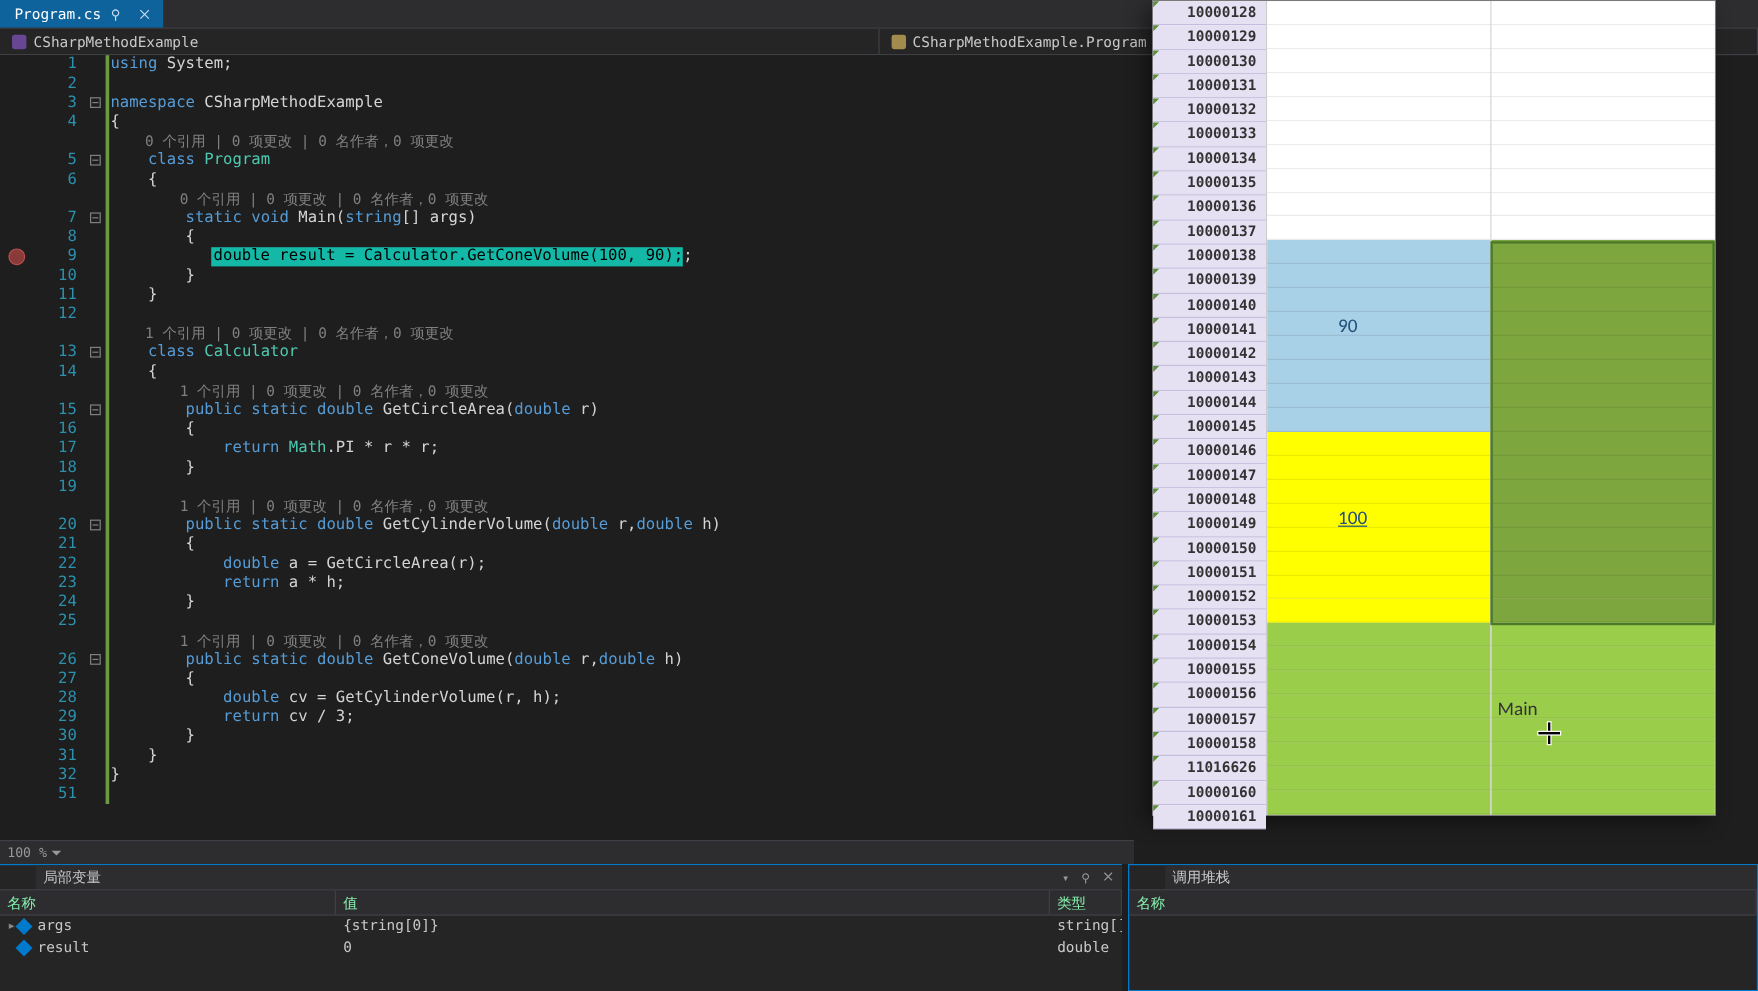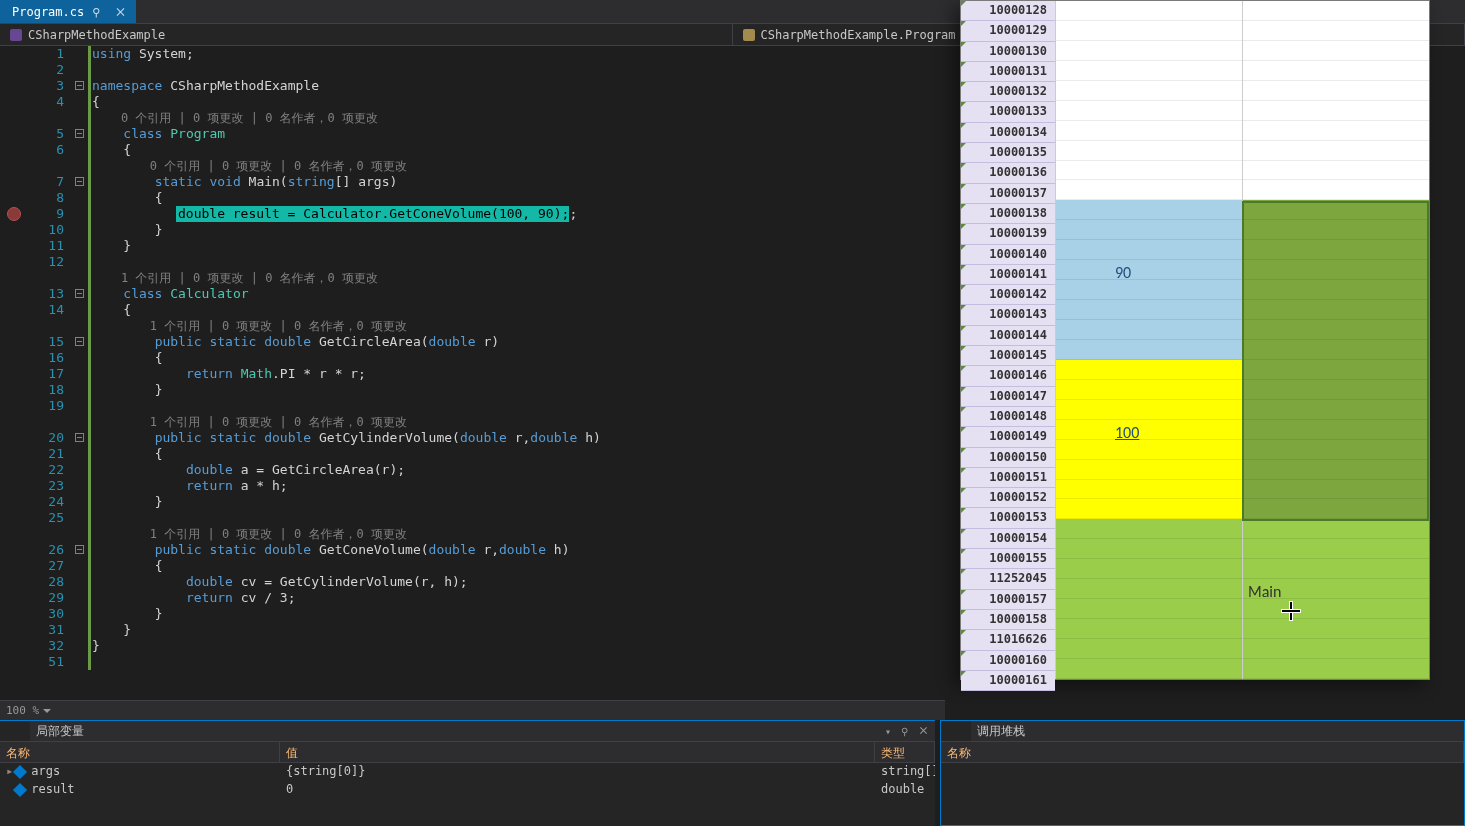--- a/index.html
+++ b/index.html
@@ -170,21 +170,21 @@
   }
   .close-icon::before { transform: rotate(45deg); }
   .close-icon::after { transform: rotate(-45deg); }
 
   .grid-header {
     height: 22px;
     display: flex;
     background: #2d2d30;
     border-top: 1px solid #3f3f46;
     border-bottom: 1px solid #3f3f46;
-    color: #fdba74;
+    color: #86efac;
     font-size: 12px;
   }
   .grid-header div { padding: 3px 6px; border-right: 1px solid #3f3f46; }
   .grid-body { flex: 1; overflow: hidden; }
   .grid-row {
     height: 18px;
     display: flex;
     font-size: 12px;
     color: #c8c8c8;
   }
@@ -483,21 +483,21 @@
       <div>10000146</div>
       <div>10000147</div>
       <div>10000148</div>
       <div>10000149</div>
       <div>10000150</div>
       <div>10000151</div>
       <div>10000152</div>
       <div>10000153</div>
       <div>10000154</div>
       <div>10000155</div>
-      <div>11252045</div>
+      <div>10000156</div>
       <div>10000157</div>
       <div>10000158</div>
       <div>11016626</div>
       <div>10000160</div>
       <div>10000161</div>
     </div>
   <div class="ov-body">
     <div class="ov-col">
         <div style="background: rgb(255, 255, 255);"></div>
         <div style="background: rgb(255, 255, 255);"></div>

